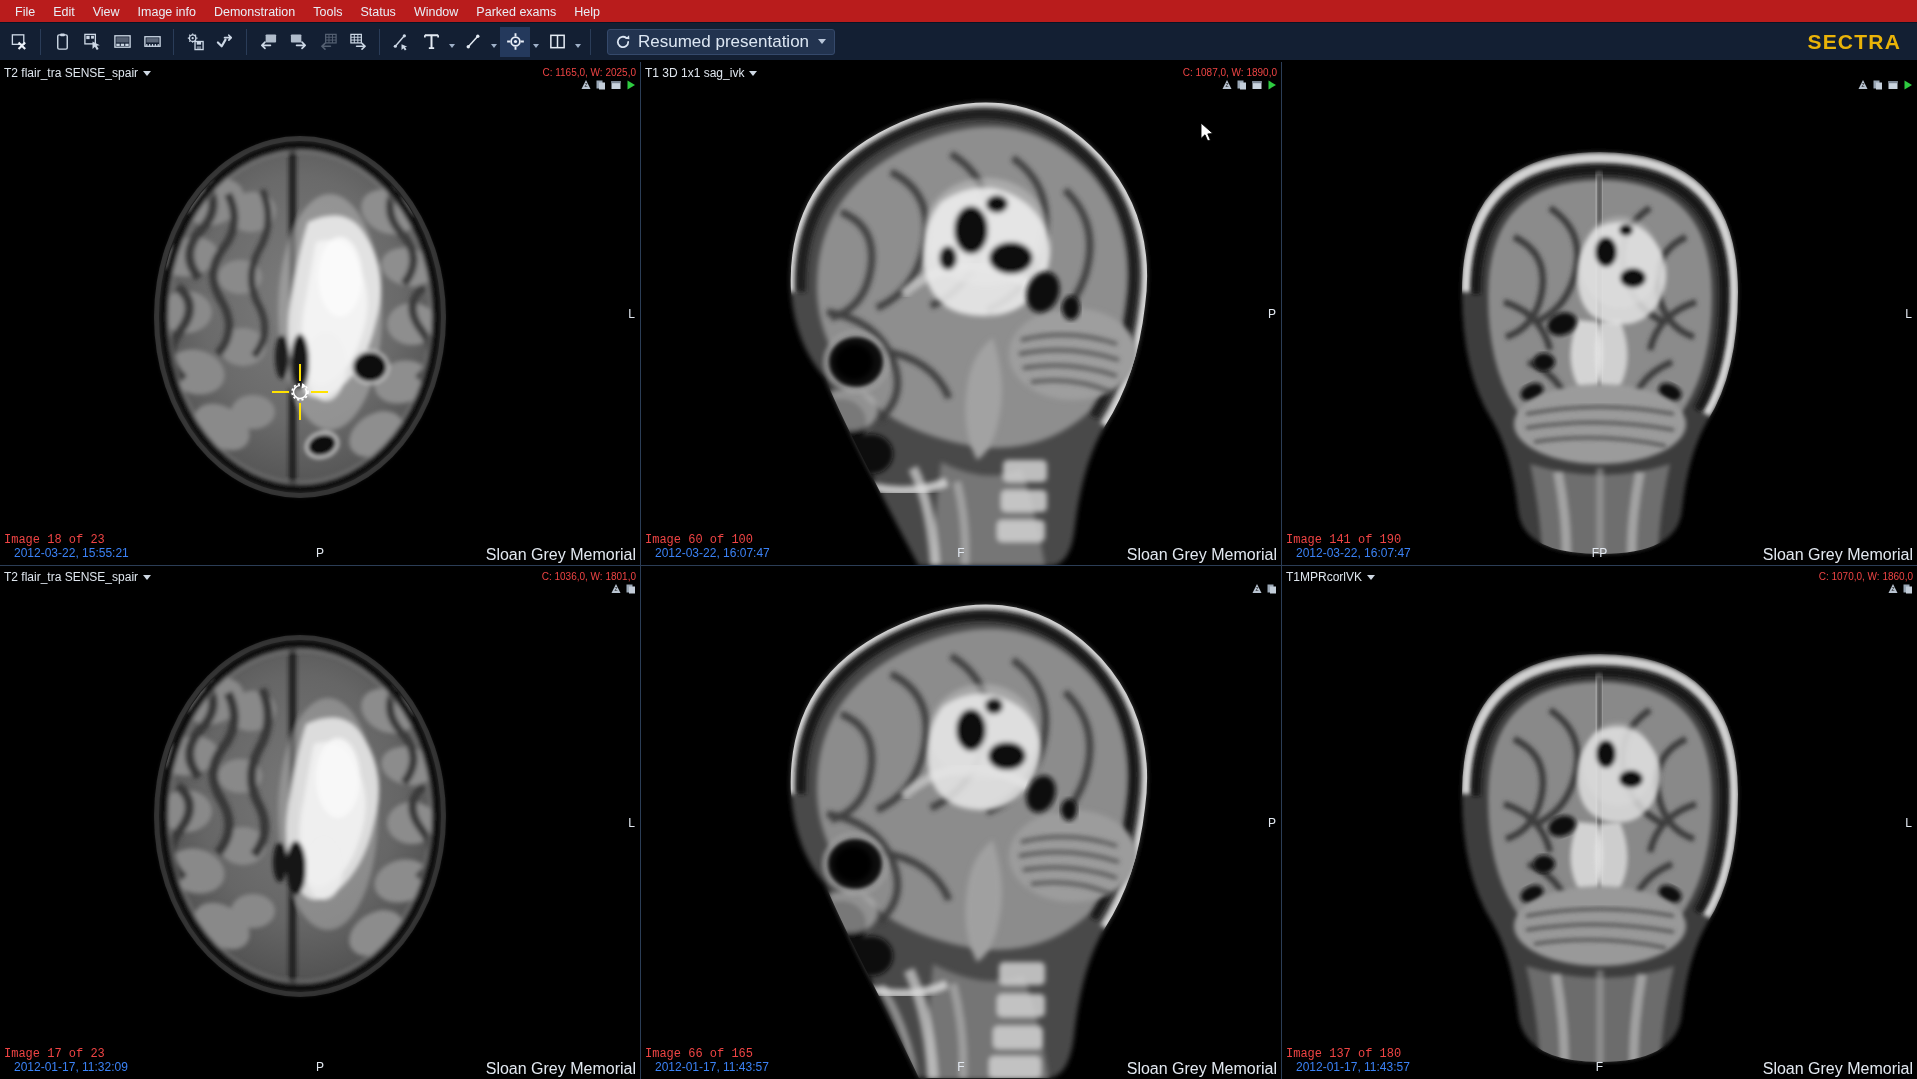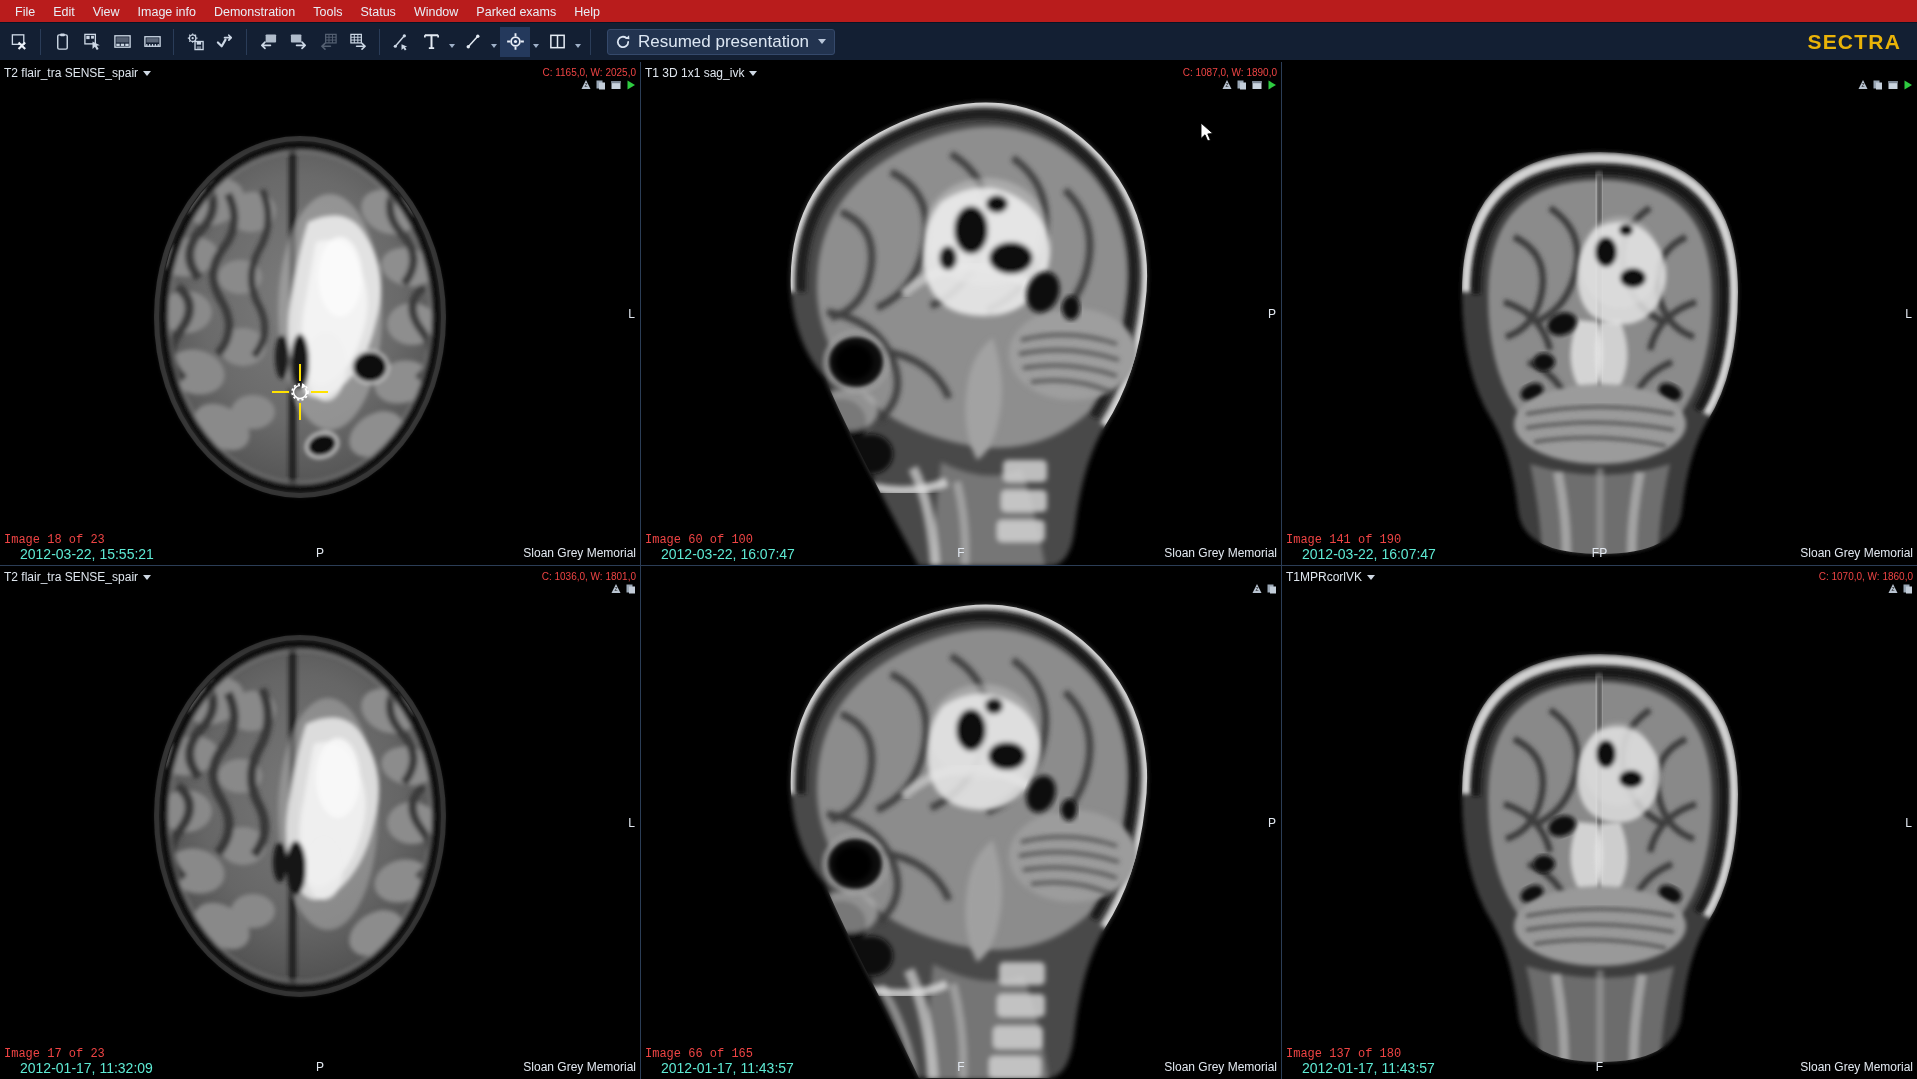--- a/index.html
+++ b/index.html
@@ -146,26 +146,26 @@
   .vp-footer {
     position: absolute; left: 0; right: 0; bottom: 2px;
     height: 30px; z-index: 5;
     pointer-events: none;
   }
   .vp-imgno {
     position: absolute; left: 4px; top: 0;
     color: #ef4444; font-size: 12px; white-space: nowrap; font-family: Liberation Mono, monospace;
   }
   .vp-date {
-    position: absolute; left: 20px; top: 13px;
-    color: #5eead4; font-size: 14px; white-space: nowrap;
+    position: absolute; left: 14px; top: 13px;
+    color: #3b82f6; font-size: 12px; white-space: nowrap;
   }
   .vp-inst {
     position: absolute; right: 4px; top: 13px;
-    color: #e2e8f0; font-size: 12px; white-space: nowrap;
+    color: #e2e8f0; font-size: 16px; white-space: nowrap;
   }
   .vp-orient-b {
     position: absolute; left: 50%; top: 13px;
     transform: translateX(-50%);
     color: #e2e8f0; font-size: 12px;
   }
   .vp-orient-r {
     position: absolute; right: 5px; top: 50%;
     transform: translateY(-50%);
     color: #e2e8f0; font-size: 12px; z-index: 5;

